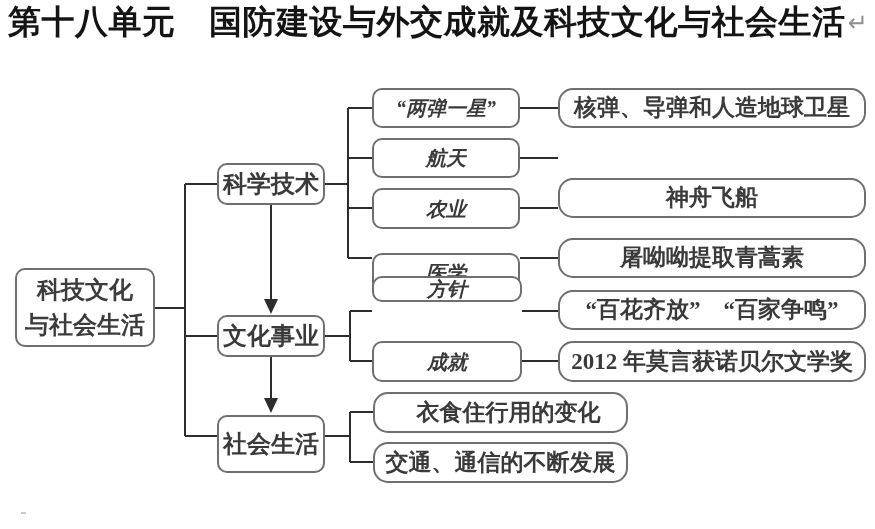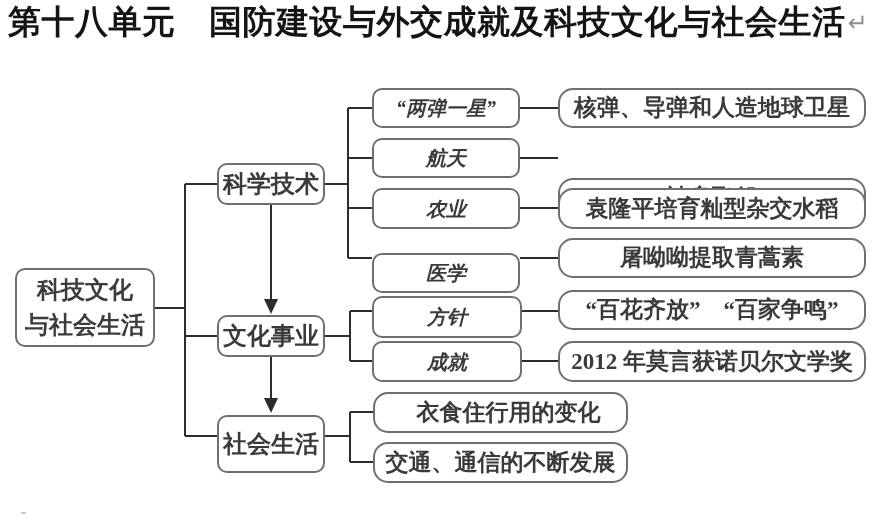--- a/index.html
+++ b/index.html
@@ -129,24 +129,23 @@
   <div class="node branch" style="left:217px; top:315px; width:108px; height:42px;">文化事业</div>
   <div class="node branch" style="left:217px; top:415px; width:108px; height:58px;">社会生活</div>
 
   <div class="node sub" style="left:372px; top:88px; width:148px; height:40px;">“两弹一星”</div>
   <div class="node sub" style="left:372px; top:138px; width:148px; height:40px;">航天</div>
   <div class="node sub" style="left:372px; top:188px; width:148px; height:41px;">农业</div>
   <div class="node sub" style="left:372px; top:253px; width:148px; height:40px;">医学</div>
 
   <div class="node detail" style="left:558px; top:88px; width:308px; height:40px;">核弹、导弹和人造地球卫星</div>
   <div class="node detail" style="left:558px; top:138px; width:308px; height:40px;margin-top:40px;">神舟飞船</div>
-  <div class="node detail" style="left:558px; top:188px; width:308px; height:41px;">袁隆平培育籼型杂交水稻</div>
   <div class="node detail" style="left:558px; top:238px; width:308px; height:40px;">屠呦呦提取青蒿素</div>
 
-  <div class="node sub" style="left:372px; top:296px; width:150px; height:42px;">方针</div>
+  <div class="node sub" style="left:372px; top:276px; width:150px; height:26px;">方针</div>
   <div class="node sub" style="left:372px; top:341px; width:150px; height:41px;">成就</div>
 
   <div class="node detail" style="left:558px; top:290px; width:308px; height:40px;">“百花齐放”　“百家争鸣”</div>
   <div class="node detail" style="left:558px; top:341px; width:308px; height:41px;">2012 年莫言获诺贝尔文学奖</div>
 
   <div class="node detail" style="left:373px; top:392px; width:255px; height:41px;padding-left:16px;">衣食住行用的变化</div>
   <div class="node detail" style="left:373px; top:442px; width:255px; height:41px;">交通、通信的不断发展</div>
 
   <div class="artifact"></div>
 

